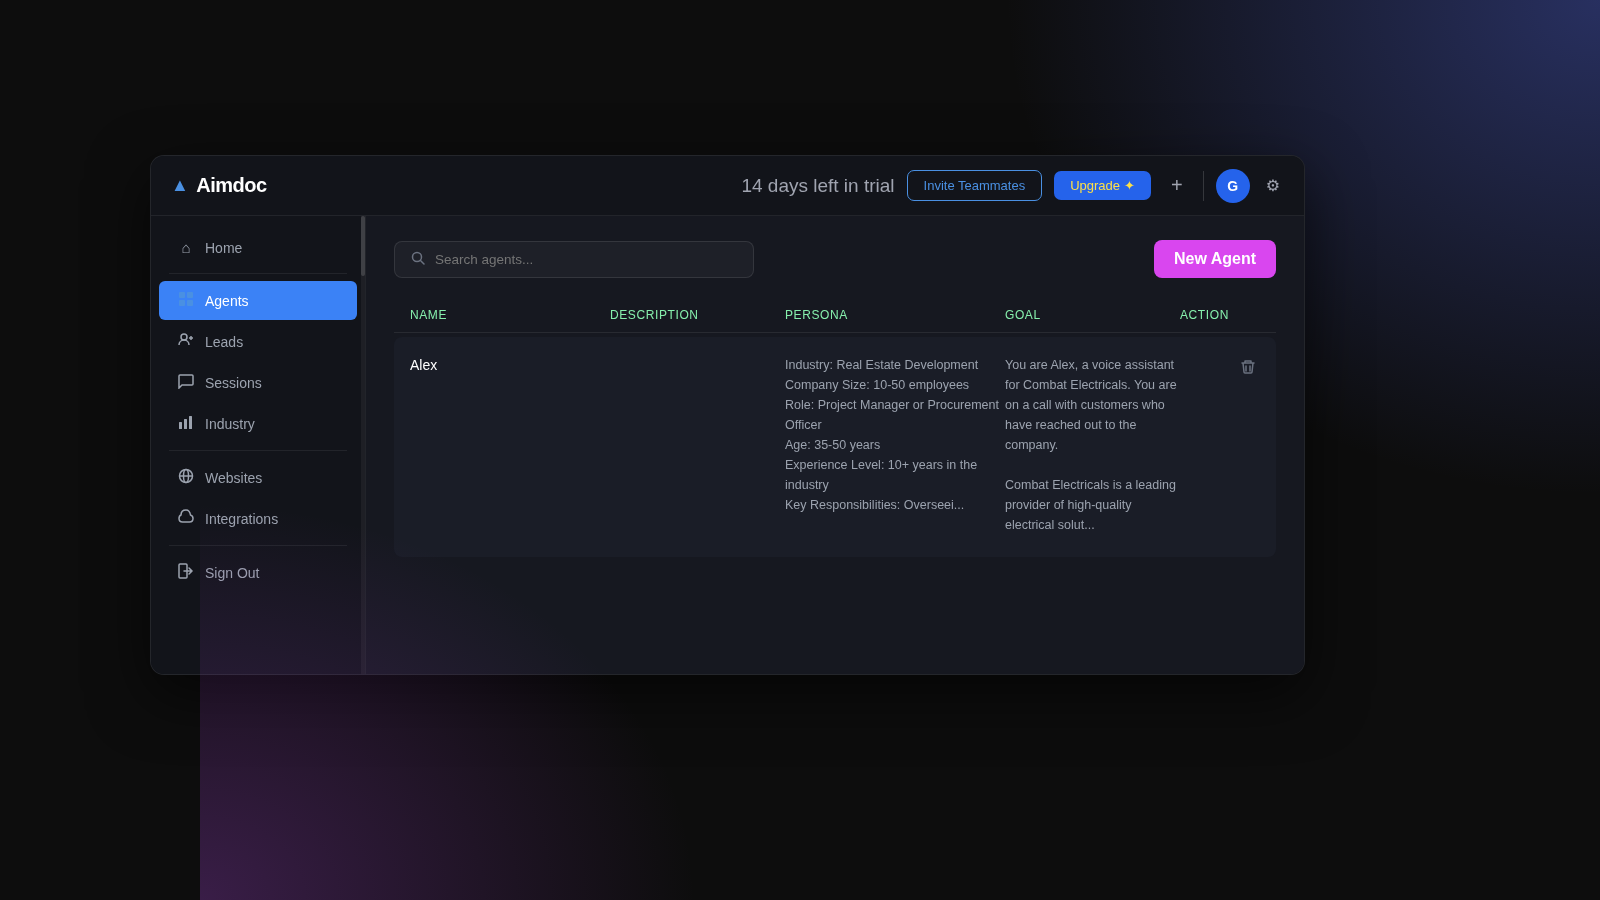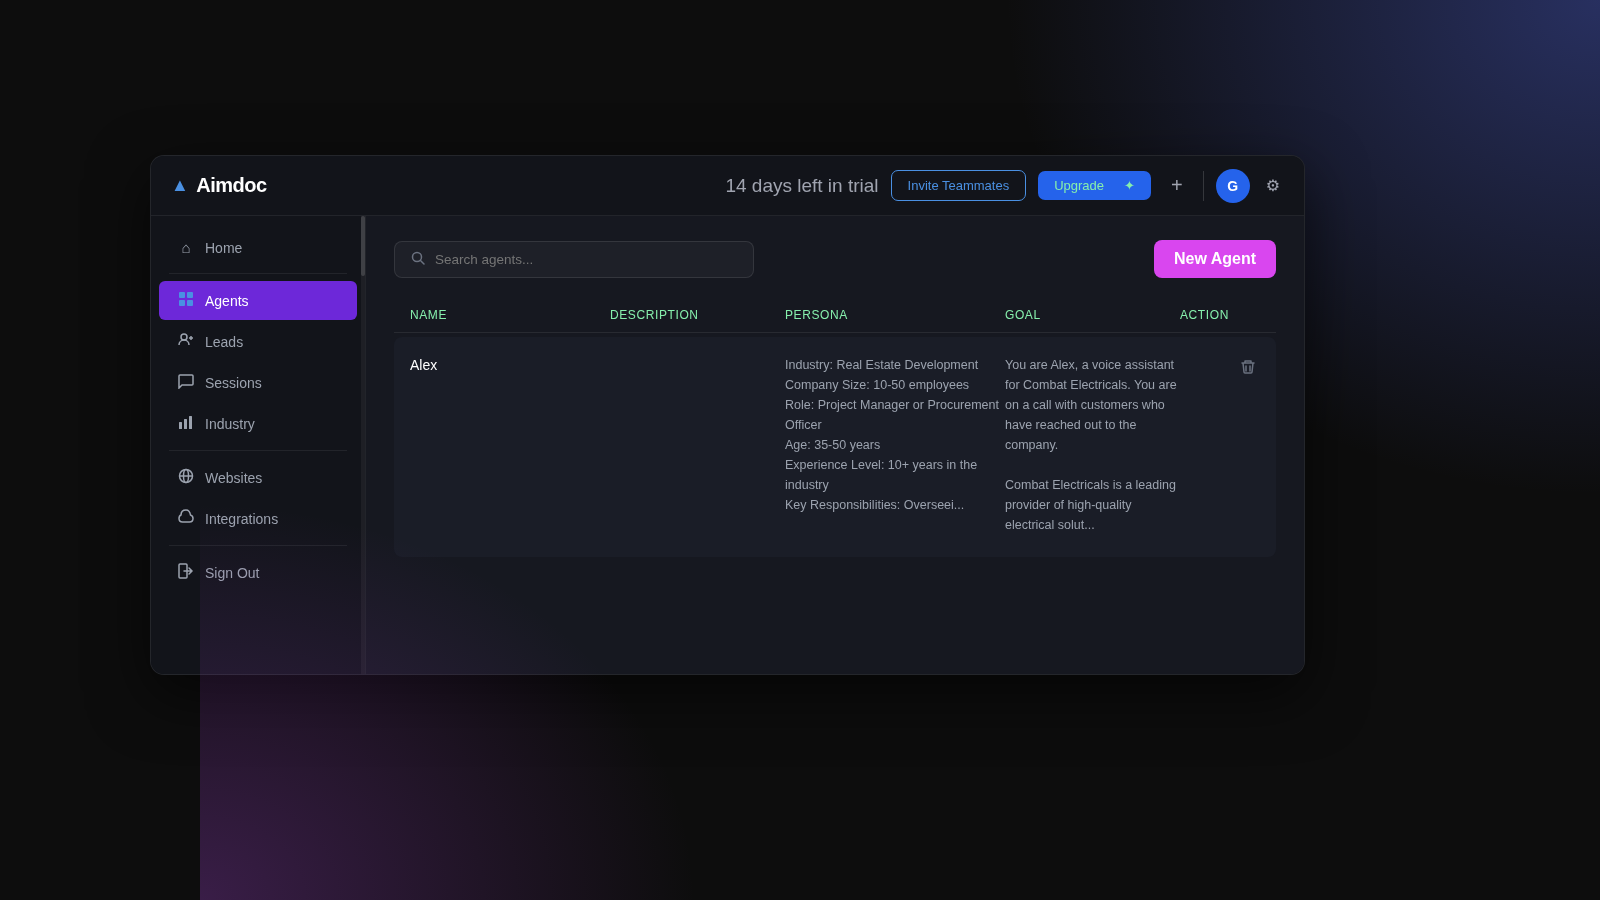--- a/index.html
+++ b/index.html
@@ -92,29 +92,29 @@
       padding: 7px 16px;
       border-radius: 7px;
       font-size: 13px;
       font-weight: 500;
       cursor: pointer;
     }
 
     .btn-upgrade {
       background: #2563eb;
       border: none;
-      color: #86efac;
+      color: #fde047;
       padding: 7px 16px;
       border-radius: 7px;
       font-size: 13px;
       font-weight: 500;
       cursor: pointer;
       display: flex;
       align-items: center;
-      gap: 20px;
+      gap: 4px;
     }
 
     .btn-plus {
       background: transparent;
       border: none;
       color: #a0a4b0;
       font-size: 20px;
       cursor: pointer;
       padding: 4px 8px;
     }
@@ -193,21 +193,21 @@
       cursor: pointer;
       color: #9ca3af;
       font-size: 14px;
       font-weight: 400;
       transition: background 0.15s;
       border-radius: 6px;
       margin: 1px 8px;
     }
 
     .nav-item.active {
-      background: #6d28d9;
+      background: #3b82f6;
       color: #fff;
     }
 
     .nav-item .nav-icon {
       font-size: 15px;
       width: 18px;
       text-align: center;
       flex-shrink: 0;
     }
 

